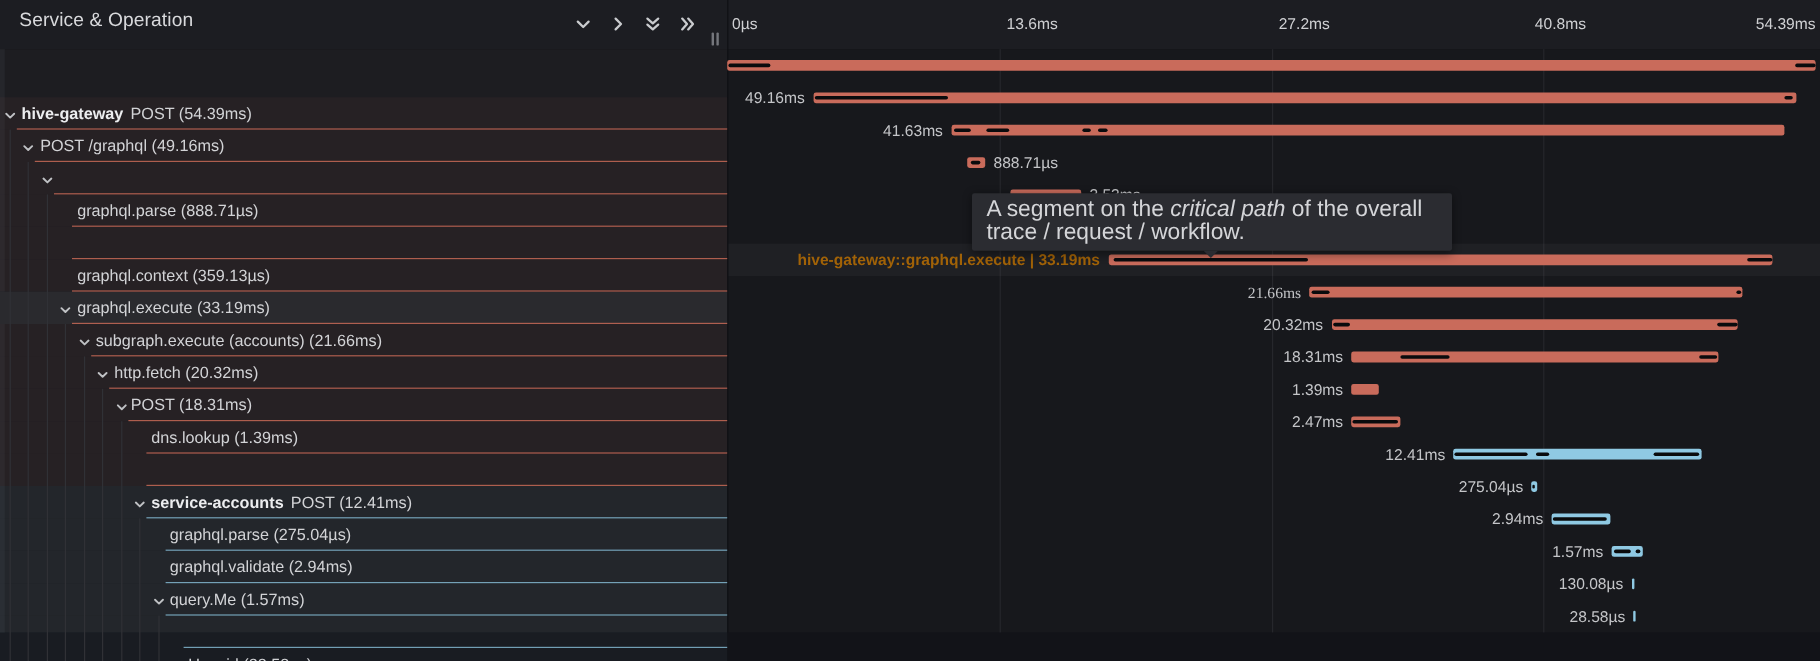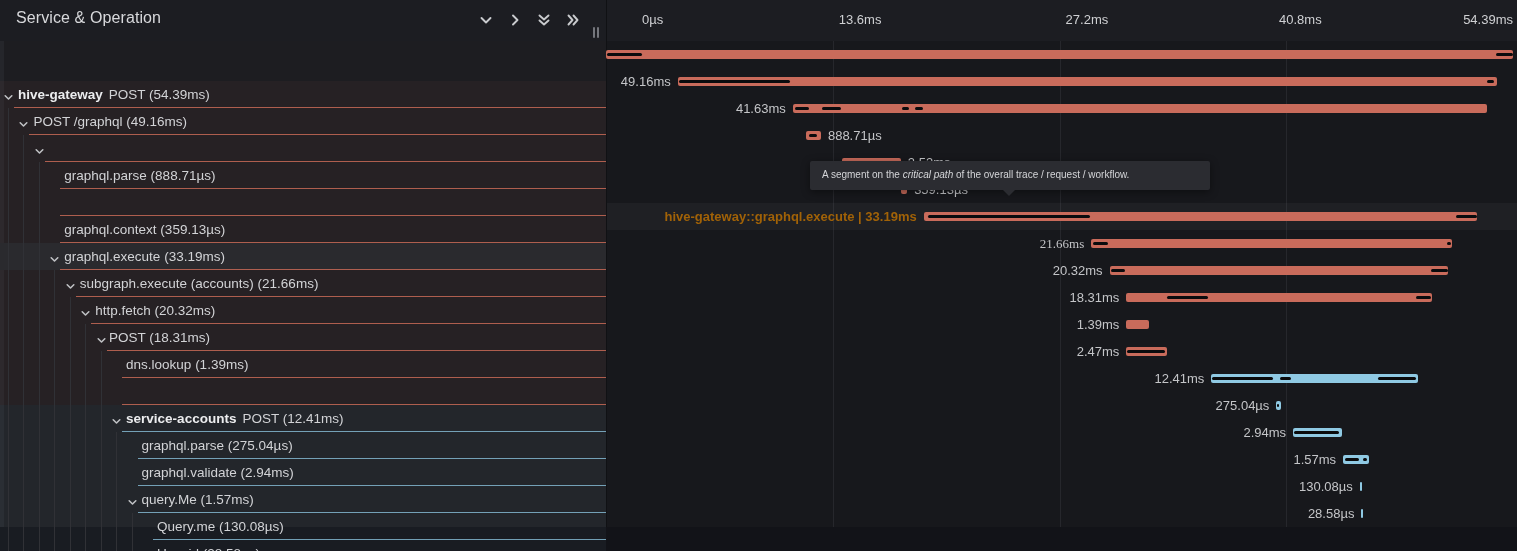--- a/index.html
+++ b/index.html
@@ -37,21 +37,21 @@
   .tree-label b{color:#ecedef;font-weight:700;margin-right:6px;}
   
   .bar{position:absolute;height:9px;border-radius:2px;z-index:3;}
   .bar.red{background:#c96b5b;}
   .bar.blue{background:#8fc9e3;}
   .crit{position:absolute;height:3px;border-radius:1.5px;z-index:4;background:#0a0b0d;}
   .bar-label{position:absolute;font-size:13px;color:#c4c5c8;white-space:nowrap;line-height:27px;height:27px;z-index:3;}
   .bar-label.hover{color:#a16207;font-weight:600;}
   
   .tooltip{position:absolute;left:810px;top:161px;width:400px;box-sizing:border-box;
-           background:#2b2c31;color:#d4d5d8;font-size:10px;line-height:19px;
+           background:#2b2c31;color:#d4d5d8;font-size:19px;line-height:19px;
            padding:4px 12px 6px 12px;border-radius:2px;z-index:10;
            box-shadow:0 2px 8px rgba(0,0,0,.45);}
   .tooltip .arrow{position:absolute;left:193px;bottom:-6px;width:0;height:0;
            border-left:6px solid transparent;border-right:6px solid transparent;
            border-top:6px solid #2b2c31;}
   .tooltip em{font-style:italic;}
 </style>
 </head>
 <body>
 
@@ -159,37 +159,36 @@
       <div class="row-bg blue" style="top: 419px;"></div>
       <div class="tree-label" style="left: 141.52px; top: 419px;">graphql.validate (2.94ms)</div>
       <div class="row-border blue" style="left: 137.52px; width: 468.48px; top: 445px;"></div>
       <div class="row-bg blue" style="top: 446px;"></div>
       <div class="chev" style="left: 126.52px; top: 454px;"><svg width="11" height="11" viewBox="0 0 11 11">
           <path d="M2.2 3.8 L5.5 7 L8.8 3.8" fill="none" stroke="#bfc1c4" stroke-width="1.6" stroke-linecap="round" stroke-linejoin="round"></path>
         </svg></div>
       <div class="tree-label" style="left: 141.52px; top: 446px;">query.Me (1.57ms)</div>
       <div class="row-border blue" style="left: 137.52px; width: 468.48px; top: 472px;"></div>
       <div class="row-bg blue" style="top: 473px;"></div>
-      <div class="tree-label" style="left: 156.96px; top: 473px;">Query.me (130.08µs)</div>
       <div class="row-border blue" style="left: 152.96px; width: 453.04px; top: 499px;"></div>
       <div class="row-bg blue" style="top: 500px;"></div>
       <div class="tree-label" style="left: 156.96px; top: 500px;">User.id (28.58µs)</div>
       <div class="row-border blue" style="left: 152.96px; width: 453.04px; top: 526px;"></div>
       <div class="guide" style="left: 8px; top: 68px; height: 459px;"></div>
       <div class="guide" style="left: 23px; top: 95px; height: 432px;"></div>
       <div class="guide" style="left: 39px; top: 122px; height: 405px;"></div>
       <div class="guide" style="left: 54px; top: 230px; height: 297px;"></div>
       <div class="guide" style="left: 70px; top: 257px; height: 270px;"></div>
       <div class="guide" style="left: 85px; top: 284px; height: 243px;"></div>
       <div class="guide" style="left: 101px; top: 311px; height: 216px;"></div>
       <div class="guide" style="left: 116px; top: 392px; height: 135px;"></div>
       <div class="guide" style="left: 132px; top: 473px; height: 54px;"></div>
     </div>
   <div id="chart" style="position:absolute;inset:0;">
-      <div class="tick" style="left: 642px;">0µs</div>
+      <div class="tick" style="left: 610px;">0µs</div>
       <div class="tick" style="left: 838.792px;">13.6ms</div>
       <div class="grid" style="left: 833px;"></div>
       <div class="tick" style="left: 1065.58px;">27.2ms</div>
       <div class="grid" style="left: 1060px;"></div>
       <div class="tick" style="left: 1279px;">40.8ms</div>
       <div class="grid" style="left: 1286px;"></div>
       <div class="tick" style="right: 4px;">54.39ms</div>
       <div class="bar red" style="left: 606px; width: 907px; top: 50px;"></div>
       <div class="crit" style="left: 606.834px; width: 35.1861px; top: 53px;"></div>
       <div class="crit" style="left: 1495.66px; width: 17.3429px; top: 53px;"></div>

